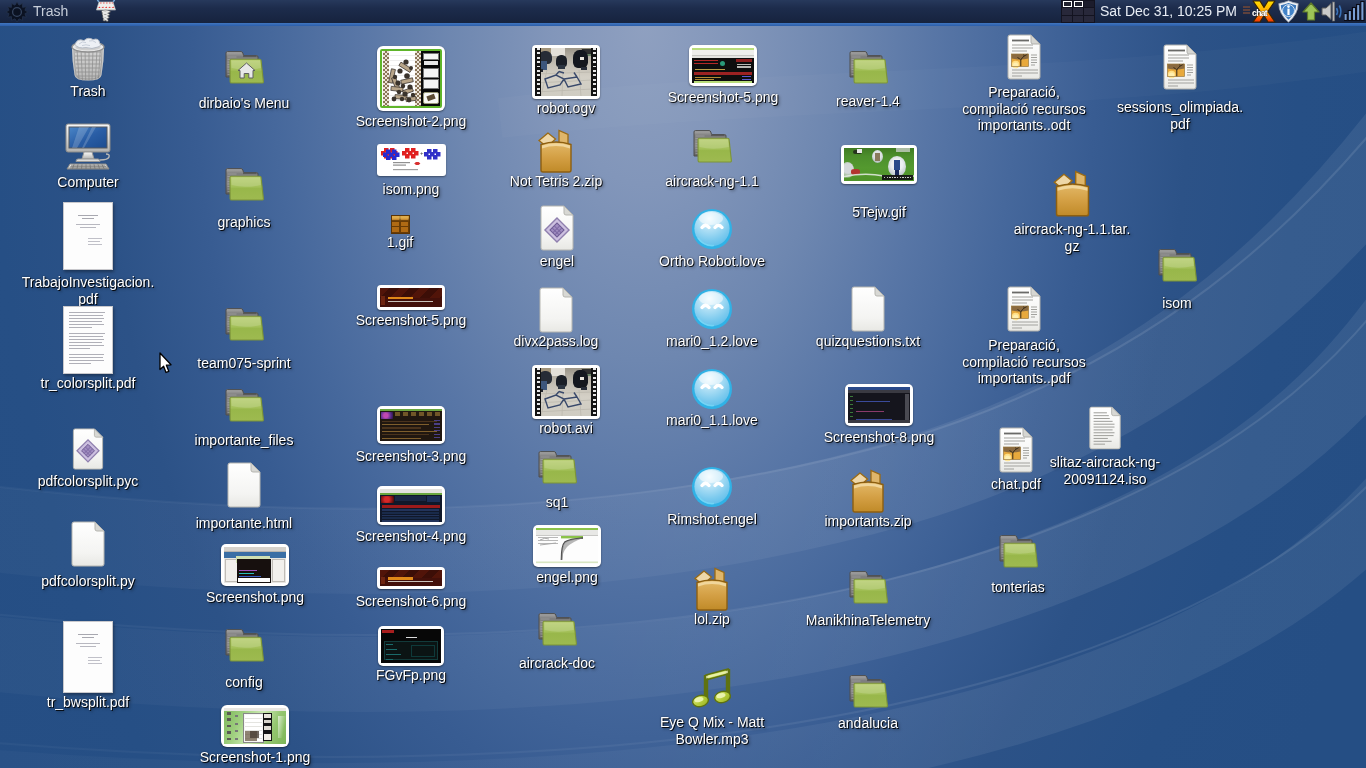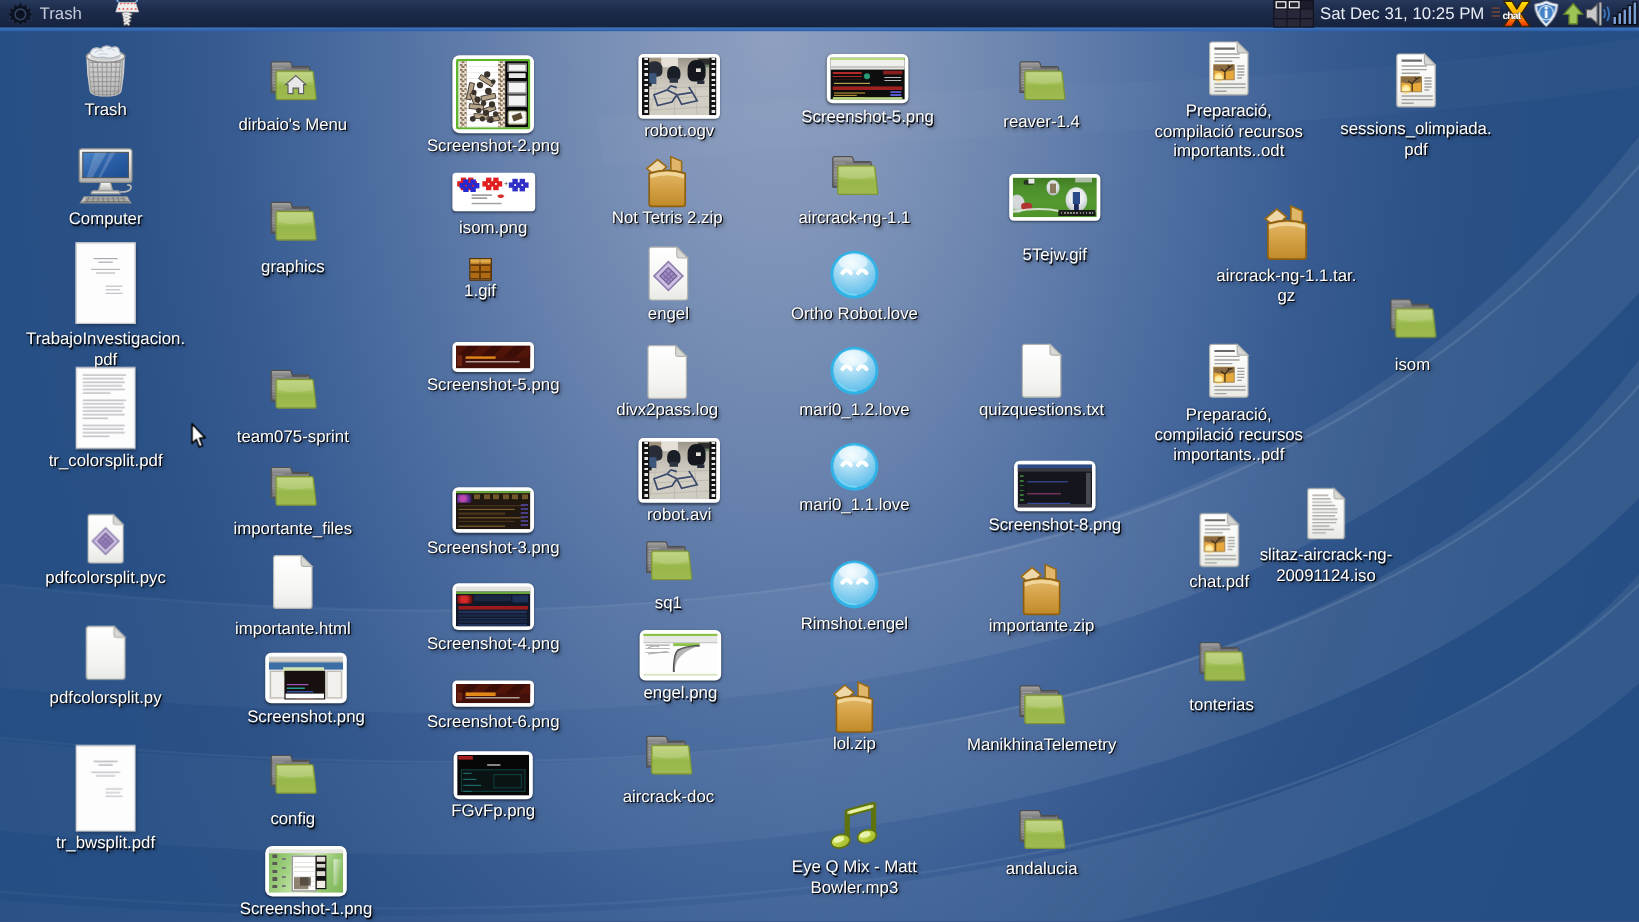--- a/index.html
+++ b/index.html
@@ -760,21 +760,21 @@
         </div>
       </div>
     </div>
   </div>
 <div class="lab" style="left:794px;top:429px">Screenshot-8.png</div>
 <div class="ic" style="left:808px;top:468px;width:120px">
     <svg width="40" height="46" viewBox="0 0 40 46">
       <use href="#sym-box" width="40" height="46"></use>
     </svg>
   </div>
-<div class="lab" style="left:783px;top:513px">importante.zip</div>
+<div class="lab" style="left:783px;top:513px">importants.zip</div>
 <div class="ic" style="left:808px;top:570px;width:120px">
     <svg width="44" height="38" viewBox="0 0 44 38">
       <use href="#sym-folder" width="44" height="38"></use>
     </svg>
   </div>
 <div class="lab" style="left:783px;top:612px">ManikhinaTelemetry</div>
 <div class="ic" style="left:808px;top:674px;width:120px">
     <svg width="44" height="38" viewBox="0 0 44 38">
       <use href="#sym-folder" width="44" height="38"></use>
     </svg>

